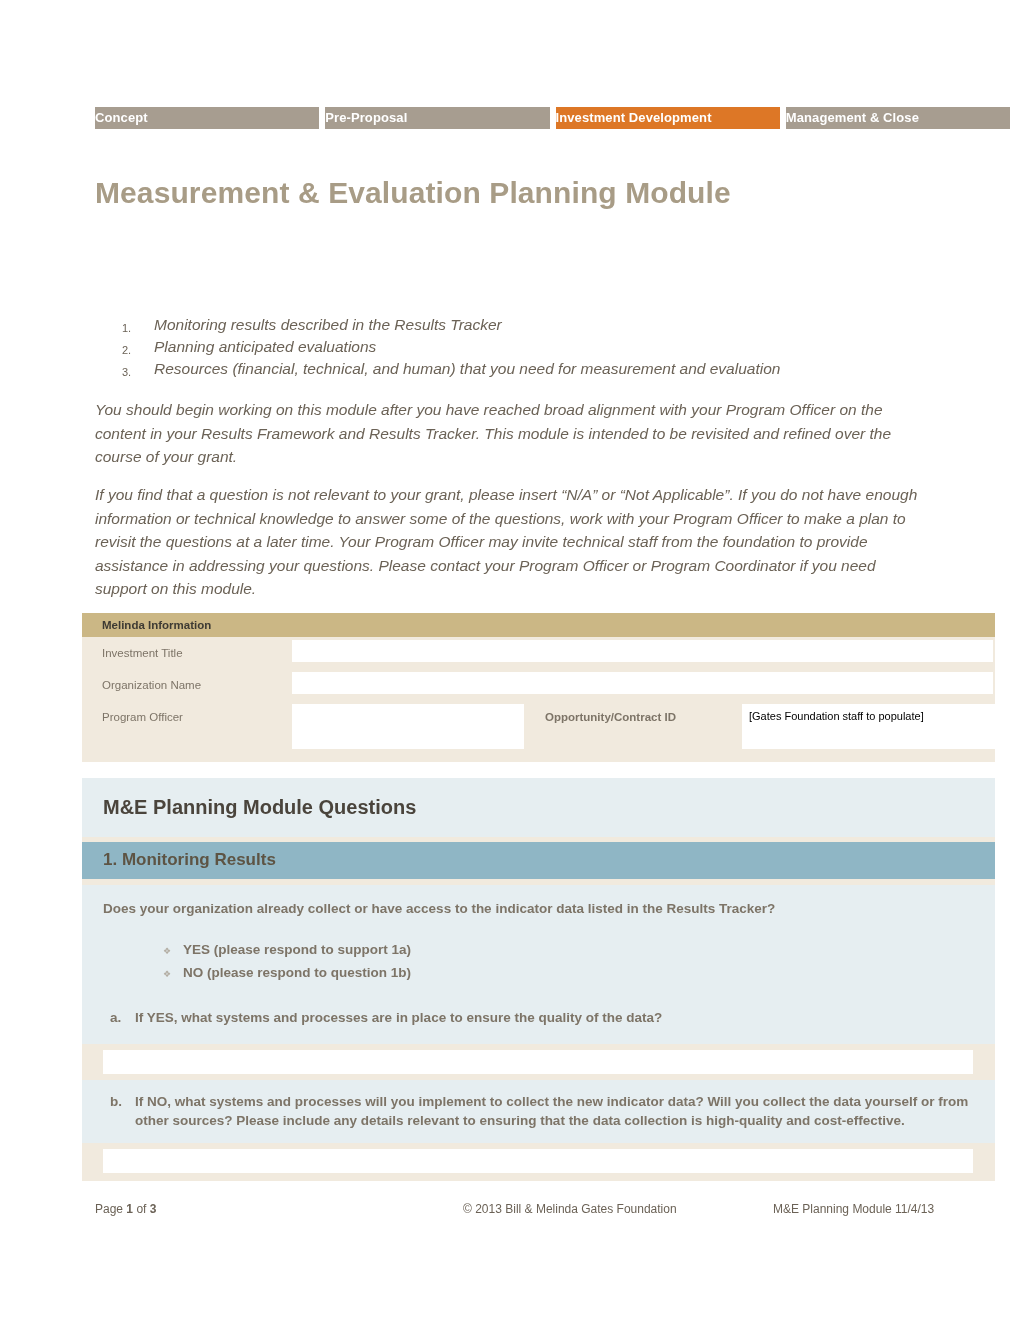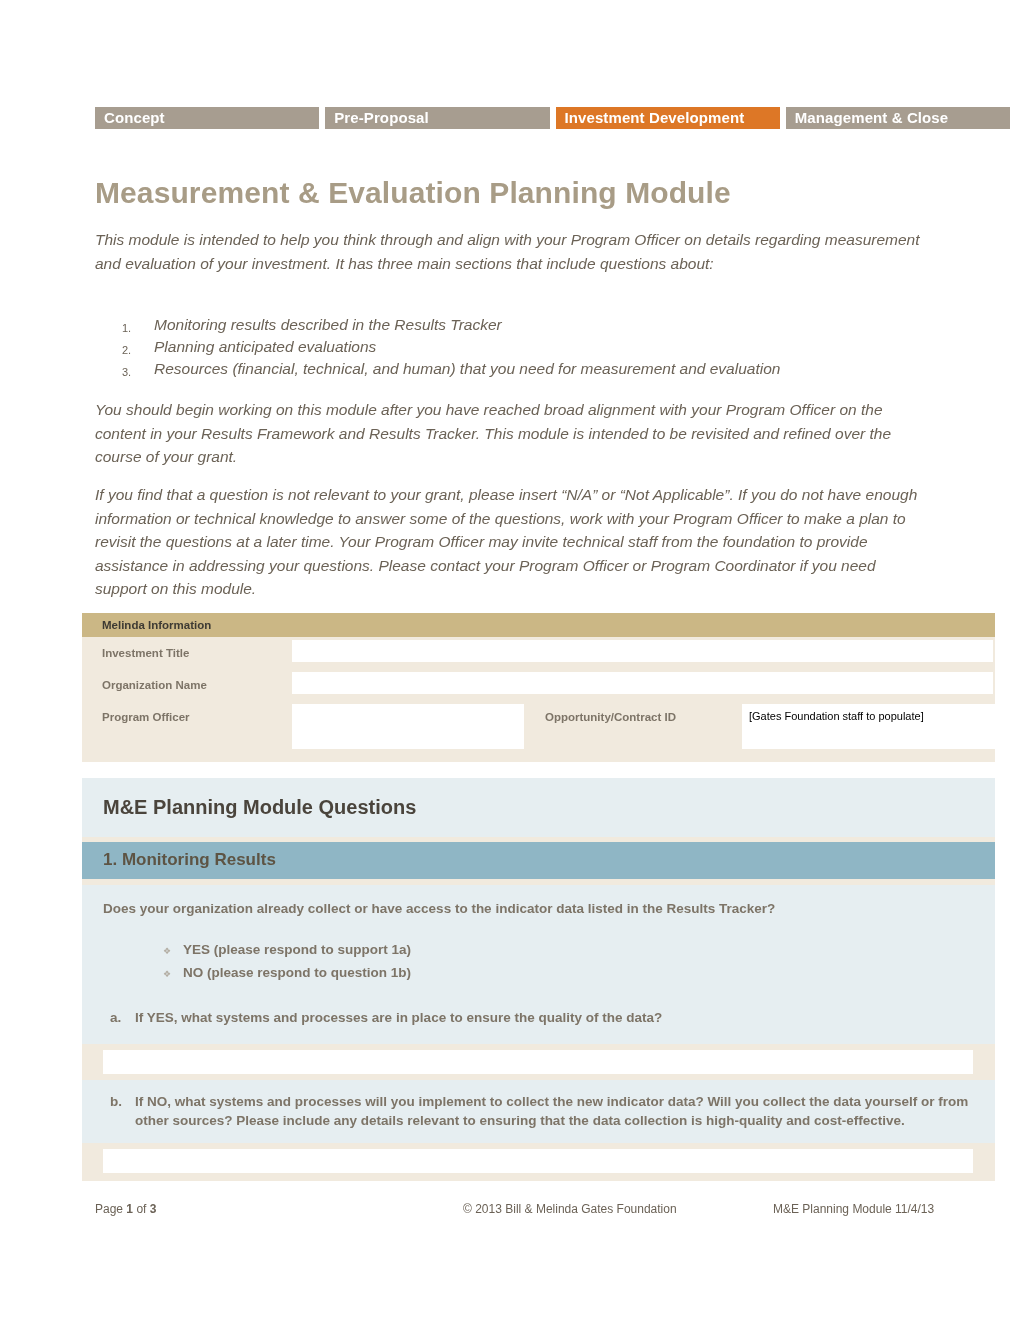--- a/index.html
+++ b/index.html
@@ -32,24 +32,23 @@
     top: 107px;
     width: 915px;
     height: 22px;
     display: flex;
     gap: 6px;
   }
   .stage-tab {
     flex: 1 1 0;
     background: #a79d90;
     color: #ffffff;
-    font-size: 15px;
+    font-size: 13px;
     font-weight: bold;
     line-height: 22px;
-    padding-left: 9px;
     white-space: nowrap;
     letter-spacing: 0.1px;
     box-sizing: border-box;
   }
   .stage-tab.active {
     background: #dd7726;
   }
 
   
   .doc-title {
@@ -139,21 +138,21 @@
     line-height: 12px;
   }
   .gen-row {
     display: flex;
     align-items: stretch;
     padding: 3px 0;
     background: #f1eade;
   }
   .gen-label {
     font-size: 11.5px;
-    font-weight: bold;
+    font-weight: normal;
     color: #7d7467;
     padding: 7px 0 7px 20px;
     box-sizing: border-box;
   }
   .lab-w1 { width: 210px; }
   .inp {
     background: #ffffff;
     flex: 1 1 auto;
   }
   .inp-r1 { height: 22px; margin-right: 2px; }
@@ -301,21 +300,20 @@
 
   <div class="stage-bar">
     <div class="stage-tab">Concept</div>
     <div class="stage-tab">Pre-Proposal</div>
     <div class="stage-tab active">Investment Development</div>
     <div class="stage-tab">Management &amp; Close</div>
   </div>
 
   <div class="doc-title">Measurement &amp; Evaluation Planning Module</div>
 
-  <div class="intro">This module is intended to help you think through and align with your Program Officer on details regarding measurement and evaluation of your investment. It has three main sections that include questions about:</div>
 
   <ul class="numbered-list">
     <li>
       <span class="num">1.</span>
       <span>Monitoring results described in the Results Tracker</span>
     </li>
     <li>
       <span class="num">2.</span>
       <span>Planning anticipated evaluations</span>
     </li>

